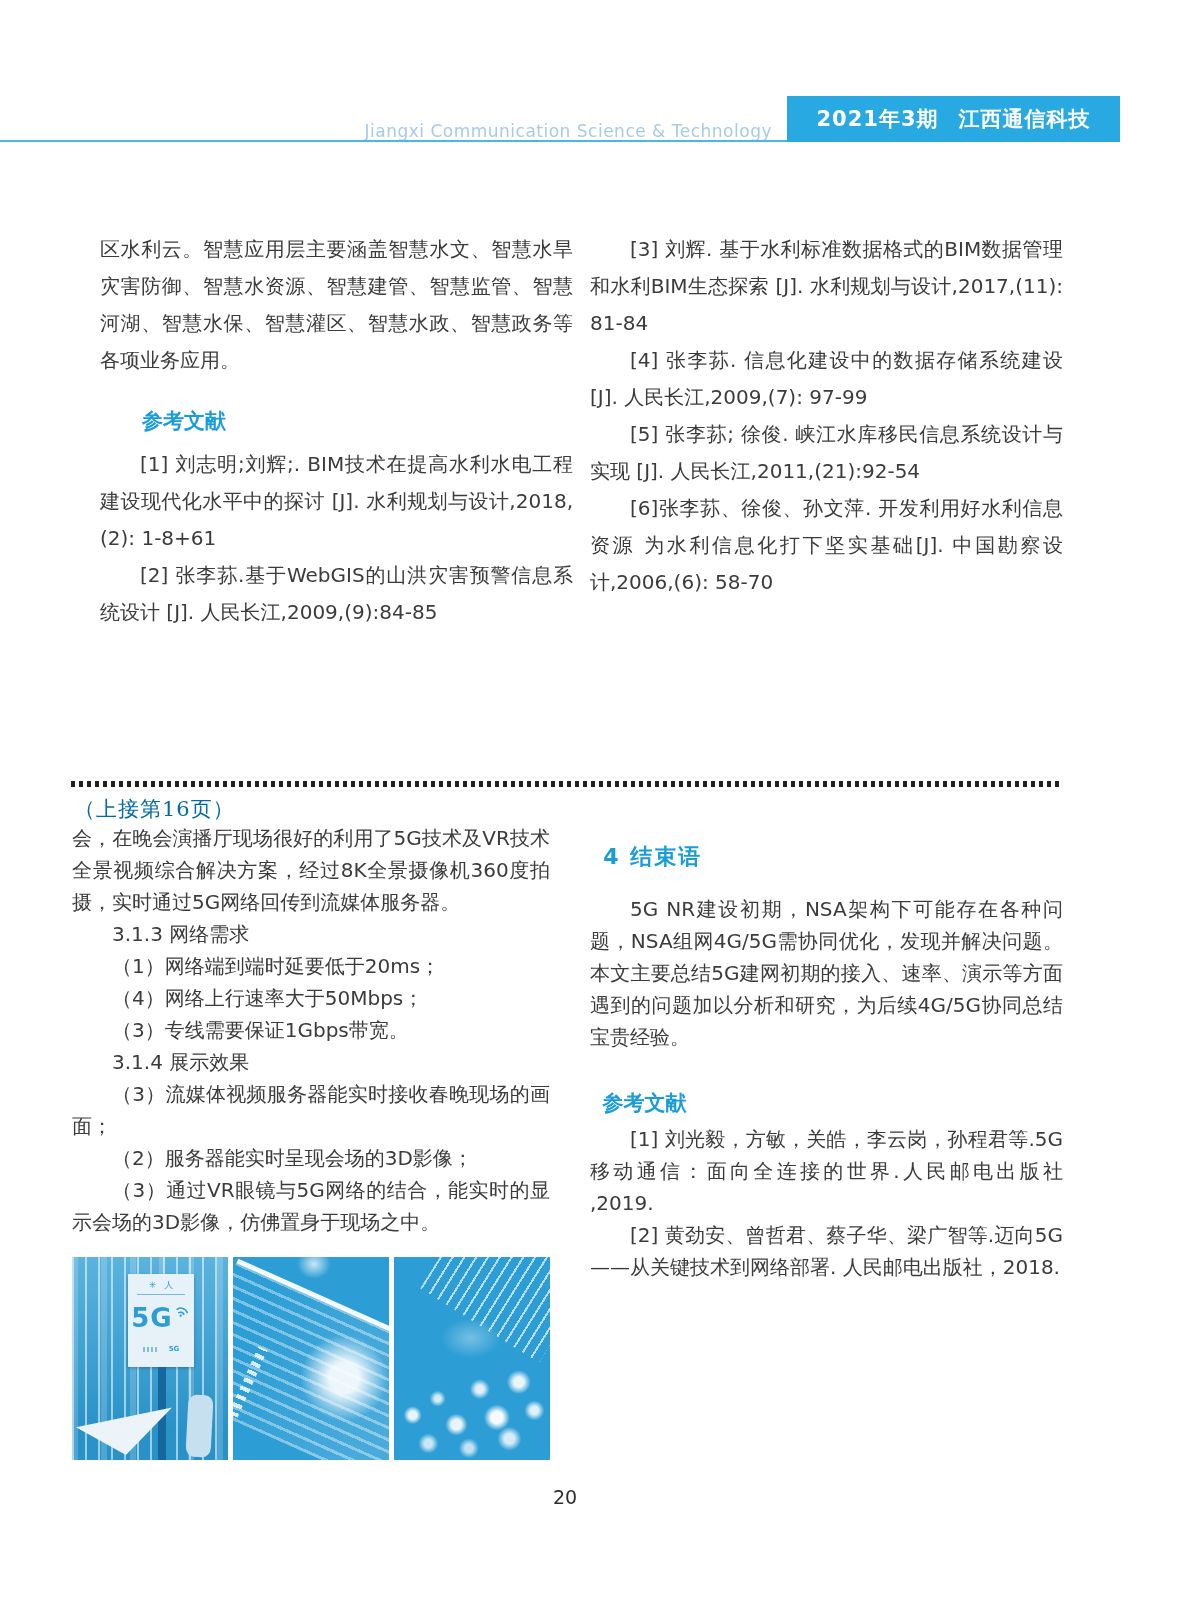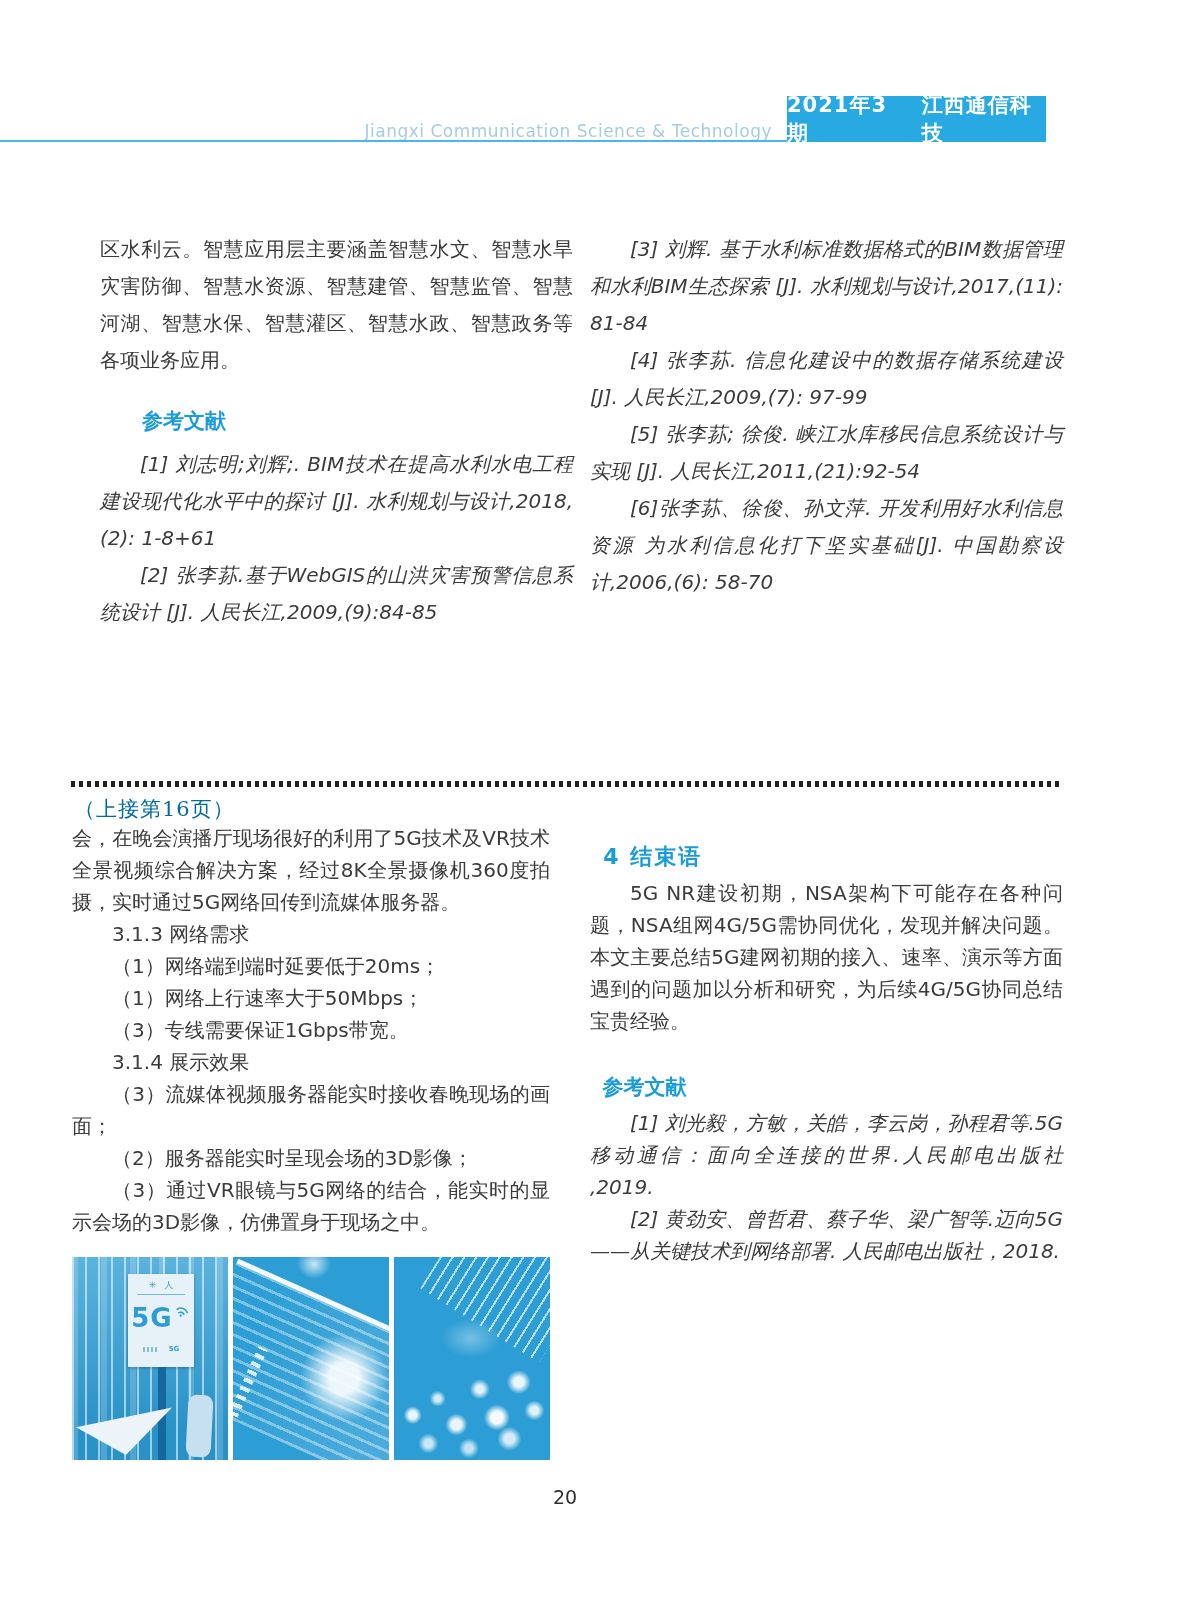--- a/index.html
+++ b/index.html
@@ -2,36 +2,36 @@
 <html><head>
 <meta charset="utf-8">
 <style>
   * { margin:0; padding:0; box-sizing:border-box; }
   html,body { background:#ffffff; }
   body { font-family:"DejaVu Sans","Liberation Sans",sans-serif; color:#3b3b3b; }
   .page { position:relative; width:1191px; height:1616px; background:#ffffff; overflow:hidden; margin:0 auto; }
 
   
   .header-en { position:absolute; left:0; top:104px; width:772px; text-align:right; font-size:17px; letter-spacing:.5px; color:#a6cbe6;margin-top:17px; }
-  .header-box { position:absolute; left:787px; top:96px; width:259px; height:46px; background:#29a9e1; color:#ffffff; display:flex; align-items:center; justify-content:center; gap:20px; font-size:21px; font-weight:bold; letter-spacing:1px; }
+  .header-box { position:absolute; left:787px; top:96px; width:333px; height:46px; background:#29a9e1; color:#ffffff; display:flex; align-items:center; justify-content:center; gap:20px; font-size:21px; font-weight:bold; letter-spacing:1px; }
   .header-rule { position:absolute; left:0; top:140px; width:787px; height:2px; background:#49b7e8; }
 
   
   .col { position:absolute; font-size:20px; line-height:37px; text-align:justify; color:#3b3b3b; }
   .col-top-left  { left:72px;  top:231px; width:473px;margin-left:28px; }
   .col-top-right { left:590px; top:231px; width:473px; }
   .col-bot-left  { left:72px;  top:822px; width:478px; line-height:32px; }
   .col-bot-right { left:590px; top:841px; width:473px; line-height:32px; }
 
   .para-indent { text-indent:2em; }
-  .ref { text-indent:2em;font-style:italic; }
+  .ref { text-indent:2em; }
   .blue-head { color:#199cd8; font-weight:bold; font-size:21px; text-indent:2em; }
   .col-top-left .blue-head { margin-top:24px; margin-bottom:6px; }
   .sec-head { text-indent:2em; }
-  .conclusion-head { color:#199cd8; font-weight:bold; font-size:22px; text-indent:0.6em; margin-bottom:4px; letter-spacing:2px; }
+  .conclusion-head { color:#199cd8; font-weight:bold; font-size:22px; text-indent:0.6em; margin-bottom:20px; letter-spacing:2px; }
   .refs-head-2 { color:#199cd8; font-weight:bold; font-size:21px; text-indent:0.6em; margin-top:34px; margin-bottom:4px; }
 
   
   .dotted-sep { position:absolute; left:71px; top:781px; width:992px; height:6px;
     background:repeating-linear-gradient(90deg,#1f1f1f 0 4px,transparent 4px 8px); }
   .cont-note { position:absolute; left:74px; top:795px; font-family:"DejaVu Serif","Liberation Serif",serif; font-size:21px; color:#0369a1; letter-spacing:1px; }
 
   
   .photos { position:absolute; left:72px; top:1257px; width:492px; display:flex; gap:5px; }
   .photo { position:relative; width:156px; height:203px; background:#2d9ed5; overflow:hidden; flex:0 0 auto; }
@@ -112,21 +112,21 @@
     <p class="ref">[6]张李荪、徐俊、孙文萍. 开发利用好水利信息资源 为水利信息化打下坚实基础[J]. 中国勘察设计,2006,(6): 58-70</p>
   </div>
 
   <div class="dotted-sep"></div>
   <div class="cont-note">（上接第16页）</div>
 
   <div class="col col-bot-left">
     <p>会，在晚会演播厅现场很好的利用了5G技术及VR技术全景视频综合解决方案，经过8K全景摄像机360度拍摄，实时通过5G网络回传到流媒体服务器。</p>
     <p class="sec-head">3.1.3  网络需求</p>
     <p class="para-indent">（1）网络端到端时延要低于20ms；</p>
-    <p class="para-indent">（1）网络上行速率大于50Mbps；</p>
+    <p class="para-indent">（4）网络上行速率大于50Mbps；</p>
     <p class="para-indent">（3）专线需要保证1Gbps带宽。</p>
     <p class="sec-head">3.1.4  展示效果</p>
     <p class="para-indent">（3）流媒体视频服务器能实时接收春晚现场的画面；</p>
     <p class="para-indent">（2）服务器能实时呈现会场的3D影像；</p>
     <p class="para-indent">（3）通过VR眼镜与5G网络的结合，能实时的显示会场的3D影像，仿佛置身于现场之中。</p>
   </div>
 
   <div class="col col-bot-right">
     <p class="conclusion-head">4  结束语</p>
     <p class="para-indent">5G NR建设初期，NSA架构下可能存在各种问题，NSA组网4G/5G需协同优化，发现并解决问题。本文主要总结5G建网初期的接入、速率、演示等方面遇到的问题加以分析和研究，为后续4G/5G协同总结宝贵经验。</p>

